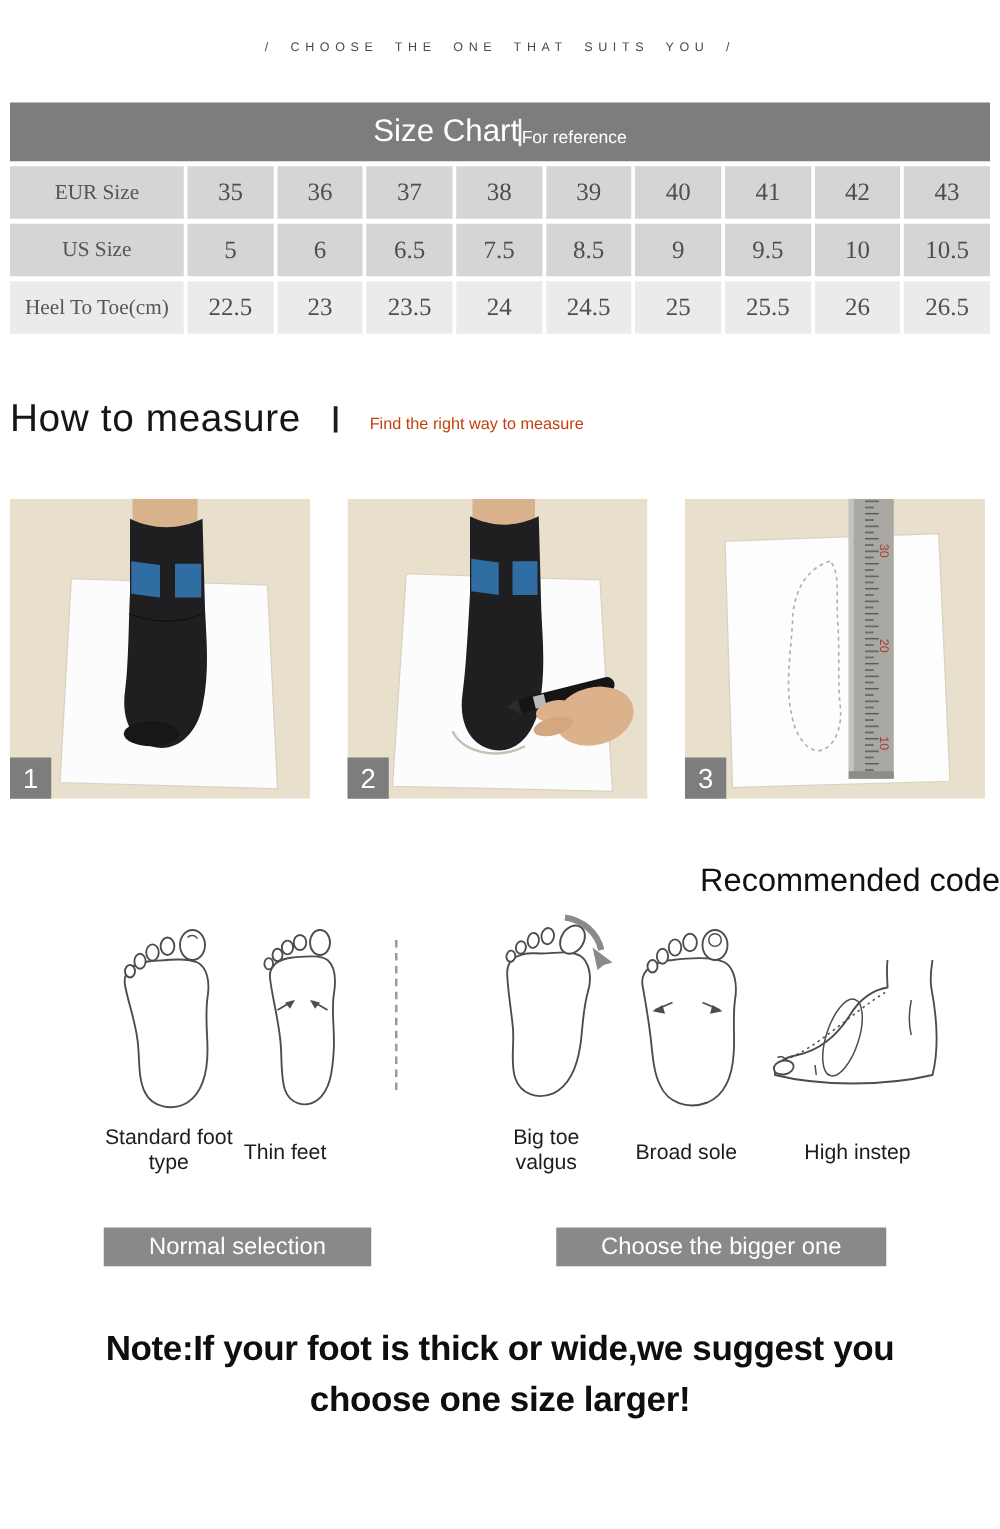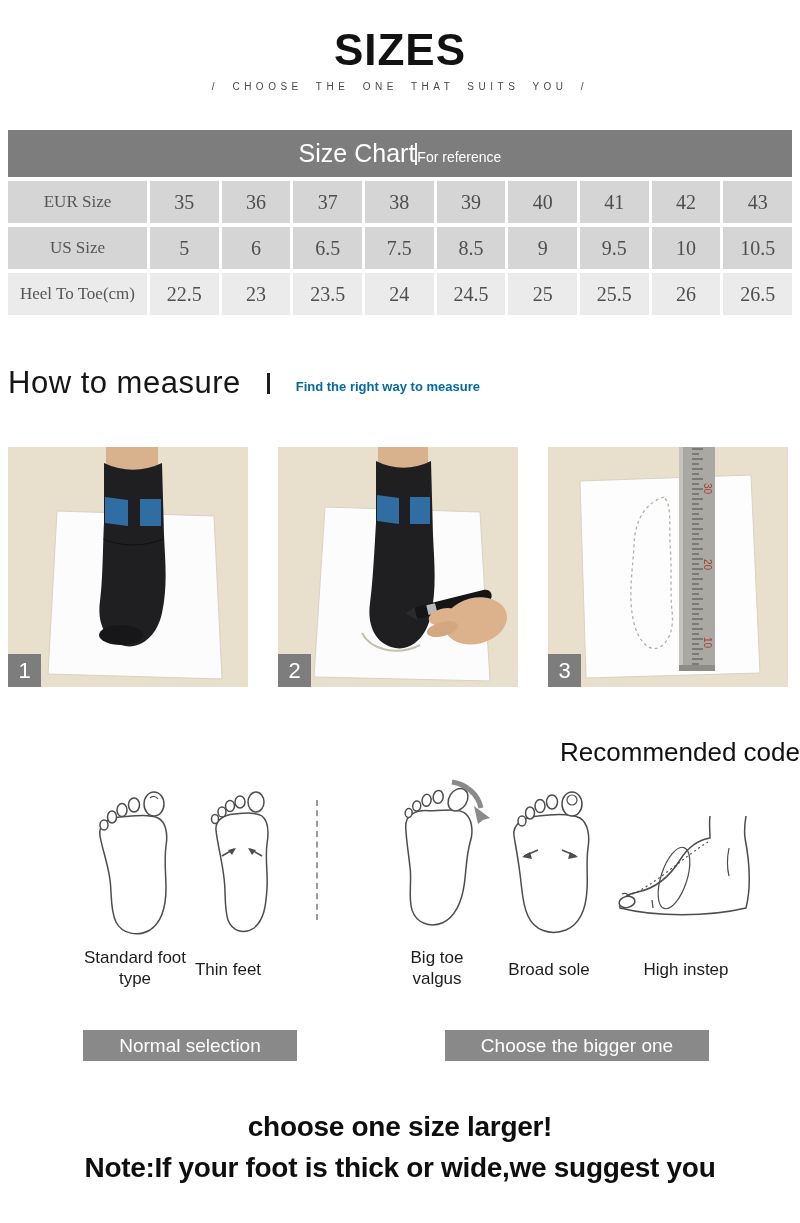--- a/index.html
+++ b/index.html
@@ -27,21 +27,21 @@
   .td{
     height:42px;display:flex;align-items:center;justify-content:center;
     font-size:20px;color:#4f4f4f;background:var(--row-gray,#d5d5d5);
   }
   .td.row-label{font-size:17px;color:#555;}
   .td.light{background:var(--row-light,#ebebeb);}
   
   .measure-header{margin:50px 8px 0;display:flex;align-items:center;gap:26px;}
   .measure-title{font-size:31px;color:#161616;letter-spacing:.5px;}
   .measure-divider{width:3px;height:21px;background:#1c1c1c;}
-  .measure-subtitle{font-size:13px;color:#0369a1;position:relative;top:3px;font-weight:bold;}
+  .measure-subtitle{font-size:13px;color:#c2410c;position:relative;top:3px;}
   .photos{margin:46px 8px 0;display:flex;gap:30px;}
   .photo{position:relative;width:240px;height:240px;}
   .photo svg{display:block;}
   .step-badge{
     position:absolute;left:0;bottom:0;width:33px;height:33px;
     background:var(--badge-gray,#7d7d7d);color:#fff;font-size:22px;
     display:flex;align-items:center;justify-content:center;
   }
   
   .rec-title{margin-top:50px;text-align:right;font-size:26px;color:#111;}
@@ -67,21 +67,20 @@
     margin-top:46px;text-align:center;font-weight:bold;font-size:28px;
     color:#0e0e0e;line-height:1.45;letter-spacing:-.3px;
   }
   svg .ln{stroke:#4d4d4d;stroke-width:1.5;fill:#fff;}
   svg .thin{stroke:#4d4d4d;stroke-width:1.2;fill:none;}
 </style>
 </head>
 <body>
 
 <div class="page-header">
-  <div class="main-title">SIZES</div>
   <div class="main-subtitle">/  CHOOSE THE ONE THAT SUITS YOU  /</div>
 </div>
 
 <div class="chart-wrap">
   <div class="chart-header">
     <span class="chart-title">Size Chart</span>
     <span class="v-divider"></span>
     <span class="chart-subtitle">For reference</span>
   </div>
   <div class="size-table">
@@ -258,15 +257,15 @@
   <div class="fig-label" style="left:499px;top:184px;width:100px">Broad sole</div>
   <div class="fig-label" style="left:626px;top:184px;width:120px">High instep</div>
 </div>
 
 <div class="select-bars">
   <div class="select-bar bar-normal">Normal selection</div>
   <div class="select-bar bar-bigger">Choose the bigger one</div>
 </div>
 
 <div class="note">
+  <div>Note:If your foot is thick or wide,we suggest you</div>
   <div>choose one size larger!</div>
-  <div>Note:If your foot is thick or wide,we suggest you</div>
 </div>
 
 </body></html>

